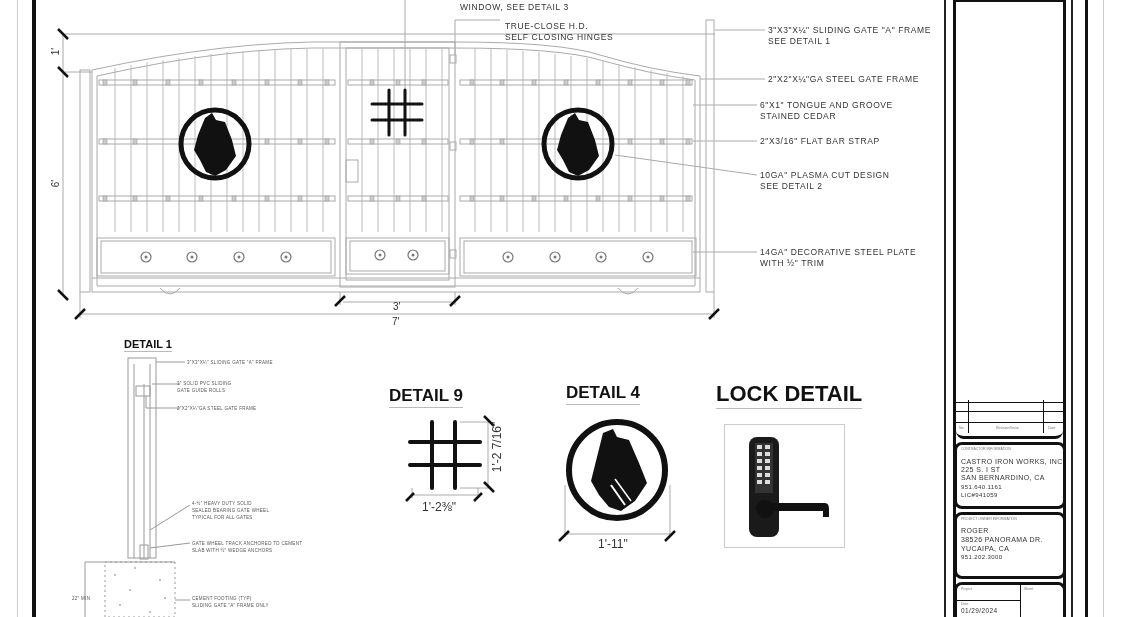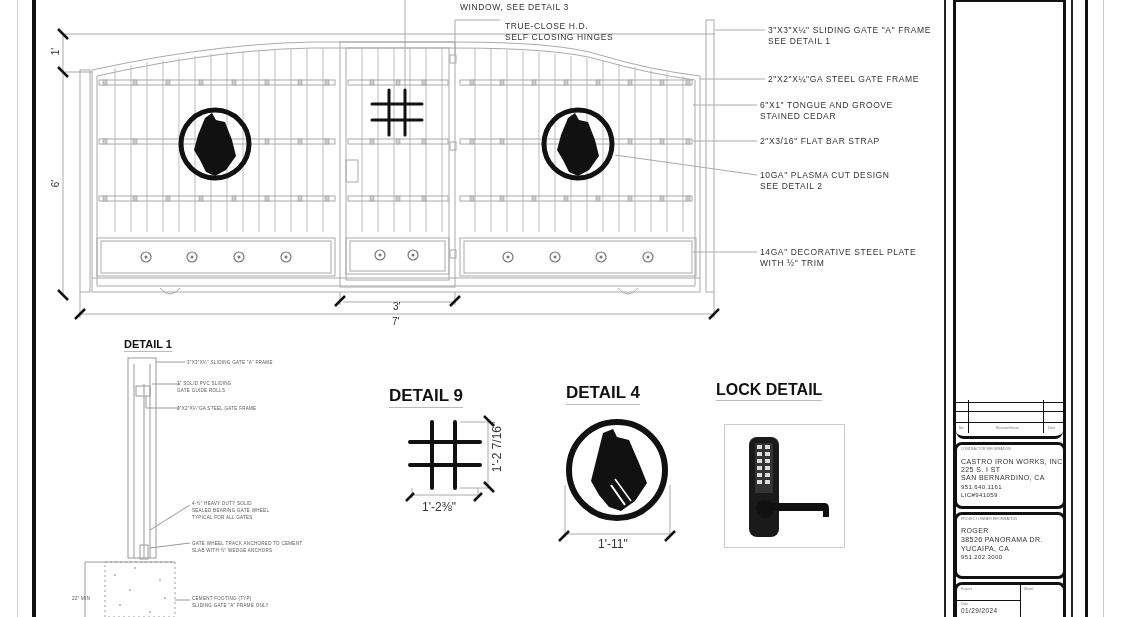--- a/index.html
+++ b/index.html
@@ -327,21 +327,21 @@
       <line x1="115" y1="70" x2="115" y2="122"></line>
       <line x1="10" y1="119" x2="115" y2="119"></line>
     </g>
   <g stroke="#111" stroke-width="2.5">
       <line x1="4" y1="126" x2="14" y2="116"></line>
       <line x1="110" y1="126" x2="120" y2="116"></line>
     </g>
 </svg>
 <div class="dim" style="left:598px;top:537px;font-size:12px;">1'-11"</div>
 
-<div class="heading" style="left:716px;top:381px;font-size:16px;">LOCK DETAIL</div>
+<div class="heading" style="left:716px;top:381px;font-size:22px;">LOCK DETAIL</div>
 <div class="abs" style="left:724px;top:424px;width:119px;height:122px;border:1px solid #ccc;background:#fff;">
   <svg width="119" height="122" viewBox="0 0 119 122">
     <rect x="24" y="12" width="30" height="100" rx="8" fill="#1a1a1a"></rect>
     <rect x="30" y="18" width="18" height="50" fill="#333"></rect>
     <g fill="#ddd">
       <rect x="32" y="20" width="5" height="4"></rect>
         <rect x="40" y="20" width="5" height="4"></rect>
       <rect x="32" y="27" width="5" height="4"></rect>
         <rect x="40" y="27" width="5" height="4"></rect>
       <rect x="32" y="34" width="5" height="4"></rect>

